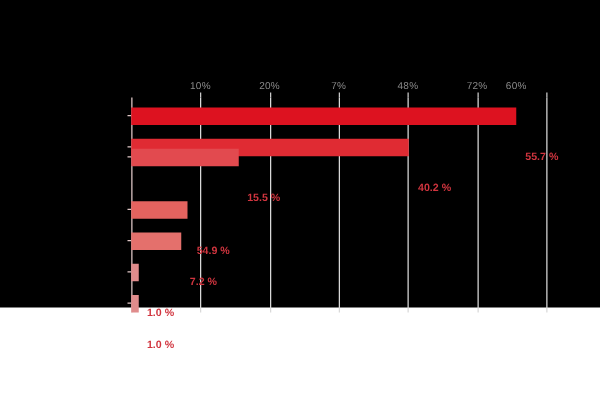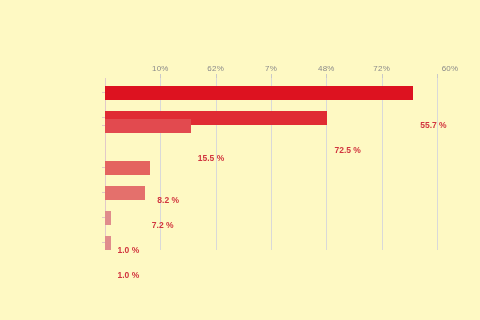--- a/index.html
+++ b/index.html
@@ -9,22 +9,22 @@
   }
   body {
     width: 480px;
     height: 320px;
     overflow: hidden;
     font-family: "Liberation Sans", "DejaVu Sans", sans-serif;
   }
   #chart-root {
     position: relative;
     width: 480px;
-    height: 320px;
-    background: #fef9c3;
+    height: 246px;
+    background: #000000;
   }
 
   
   
   #plot-area {
     position: absolute;
     left: 105px;
     top: 78px;
     width: 332px;
     height: 172px;
@@ -102,60 +102,60 @@
 <body>
 
 <div id="chart-root">
 
   <div class="axis-baseline"></div>
 
   <div id="ticks-layer">
       <div class="tick-mark" style="left: 160.333px;"></div>
       <div class="tick-label" style="left: 160.333px;">10%</div>
       <div class="tick-mark" style="left: 215.667px;"></div>
-      <div class="tick-label" style="left: 215.667px;">62%</div>
+      <div class="tick-label" style="left: 215.667px;">20%</div>
       <div class="tick-mark" style="left: 271px;"></div>
       <div class="tick-label" style="left: 271px;">7%</div>
       <div class="tick-mark" style="left: 326.333px;"></div>
       <div class="tick-label" style="left: 326.333px;">48%</div>
       <div class="tick-mark" style="left: 381.667px;"></div>
       <div class="tick-label" style="left: 381.667px;">72%</div>
       <div class="tick-mark" style="left: 437px;"></div>
-      <div class="tick-label" style="left: 450px;">60%</div>
+      <div class="tick-label" style="left: 413px;">60%</div>
     </div>
 
   <div id="plot-area">
     <div id="grid-layer">
         <div class="gridline" style="left: 55.3333px;"></div>
         <div class="gridline" style="left: 110.667px;"></div>
         <div class="gridline" style="left: 166px;"></div>
         <div class="gridline" style="left: 221.333px;"></div>
         <div class="gridline" style="left: 276.667px;"></div>
         <div class="gridline" style="left: 332px;"></div>
       </div>
     <div id="rows-layer">
         <div class="row" style="top: 8px;">
           <div class="row-tick"></div>
           <div class="bar" style="width: 308.207px; height: 14px; background: rgb(221, 18, 32);"></div>
           <div class="bar-value" style="left: 315.207px;">55.7 %</div>
         </div>
         <div class="row" style="top: 33px;">
           <div class="row-tick"></div>
           <div class="bar" style="width: 222.44px; height: 14px; background: rgb(224, 43, 51);"></div>
-          <div class="bar-value" style="left: 229.44px;">72.5 %</div>
+          <div class="bar-value" style="left: 229.44px;">40.2 %</div>
         </div>
         <div class="row" style="top: 41px;">
           <div class="row-tick"></div>
           <div class="bar" style="width: 85.7667px; height: 14px; background: rgb(226, 74, 79);"></div>
           <div class="bar-value" style="left: 92.7667px;">15.5 %</div>
         </div>
         <div class="row" style="top: 83px;">
           <div class="row-tick"></div>
           <div class="bar" style="width: 45.3733px; height: 14px; background: rgb(228, 99, 95);"></div>
-          <div class="bar-value" style="left: 52.3733px;">8.2 %</div>
+          <div class="bar-value" style="left: 52.3733px;">54.9 %</div>
         </div>
         <div class="row" style="top: 108px;">
           <div class="row-tick"></div>
           <div class="bar" style="width: 39.84px; height: 14px; background: rgb(228, 112, 108);"></div>
           <div class="bar-value" style="left: 46.84px;">7.2 %</div>
         </div>
         <div class="row" style="top: 133px;">
           <div class="row-tick"></div>
           <div class="bar" style="width: 5.53333px; height: 14px; background: rgb(224, 140, 140);"></div>
           <div class="bar-value" style="left: 12.5333px;">1.0 %</div>

